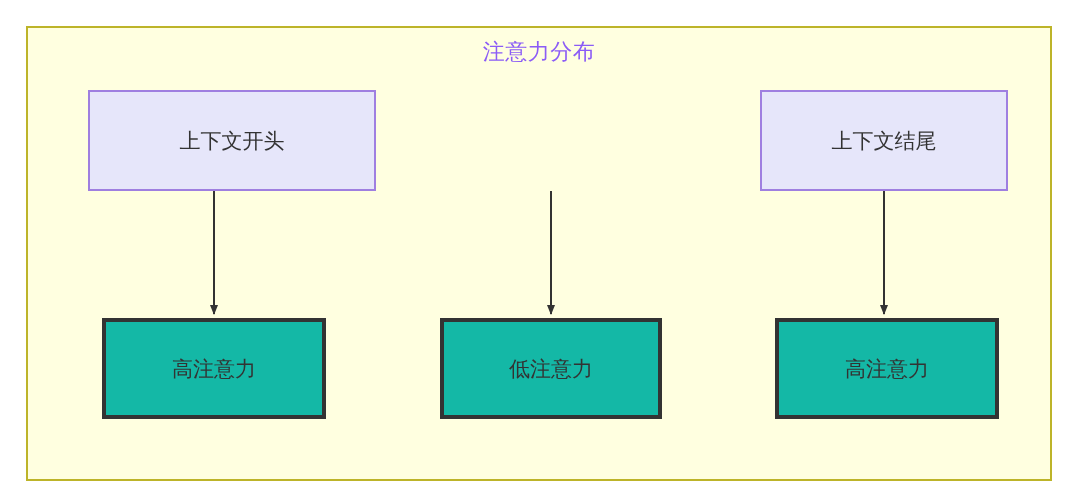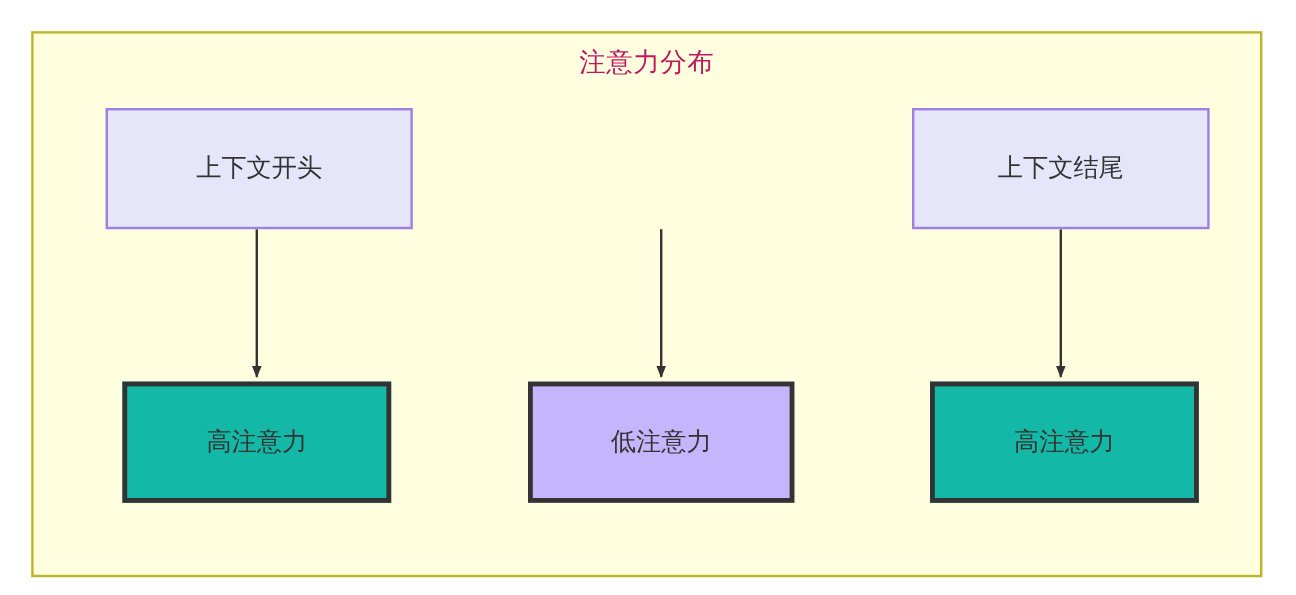--- a/index.html
+++ b/index.html
@@ -34,21 +34,21 @@
   }
 
   .subgraph-title {
     position: absolute;
     left: 0;
     top: 10px;
     width: 100%;
     text-align: center;
     font-size: 22px;
     line-height: 28px;
-    color: #be185d;
+    color: #8b5cf6;
     letter-spacing: 0.5px;
     white-space: nowrap;
   }
 
   
   .node {
     position: absolute;
     display: flex;
     align-items: center;
     justify-content: center;
@@ -67,25 +67,25 @@
   }
 
   
   .node-attention {
     border: 4px solid #333333;
   }
   .node-attention.high {
     background: #14b8a6;
   }
   .node-attention.low {
-    background: #c4b5fd;
+    background: #14b8a6;
   }
 
   
-  #node-context-start  { left: 88px;  top: 90px;  width: 256px; height: 101px; }
+  #node-context-start  { left: 88px;  top: 90px;  width: 288px; height: 101px; }
   #node-context-middle { left: 428px; top: 90px;  width: 240px; height: 101px; }
   #node-context-end    { left: 760px; top: 90px;  width: 248px; height: 101px; text-align: center; }
 
   #node-attention-start  { left: 102px; top: 318px; width: 224px; height: 101px; }
   #node-attention-middle { left: 440px; top: 318px; width: 222px; height: 101px; }
   #node-attention-end    { left: 775px; top: 318px; width: 224px; height: 101px; }
 
   
   .edge-layer {
     position: absolute;

